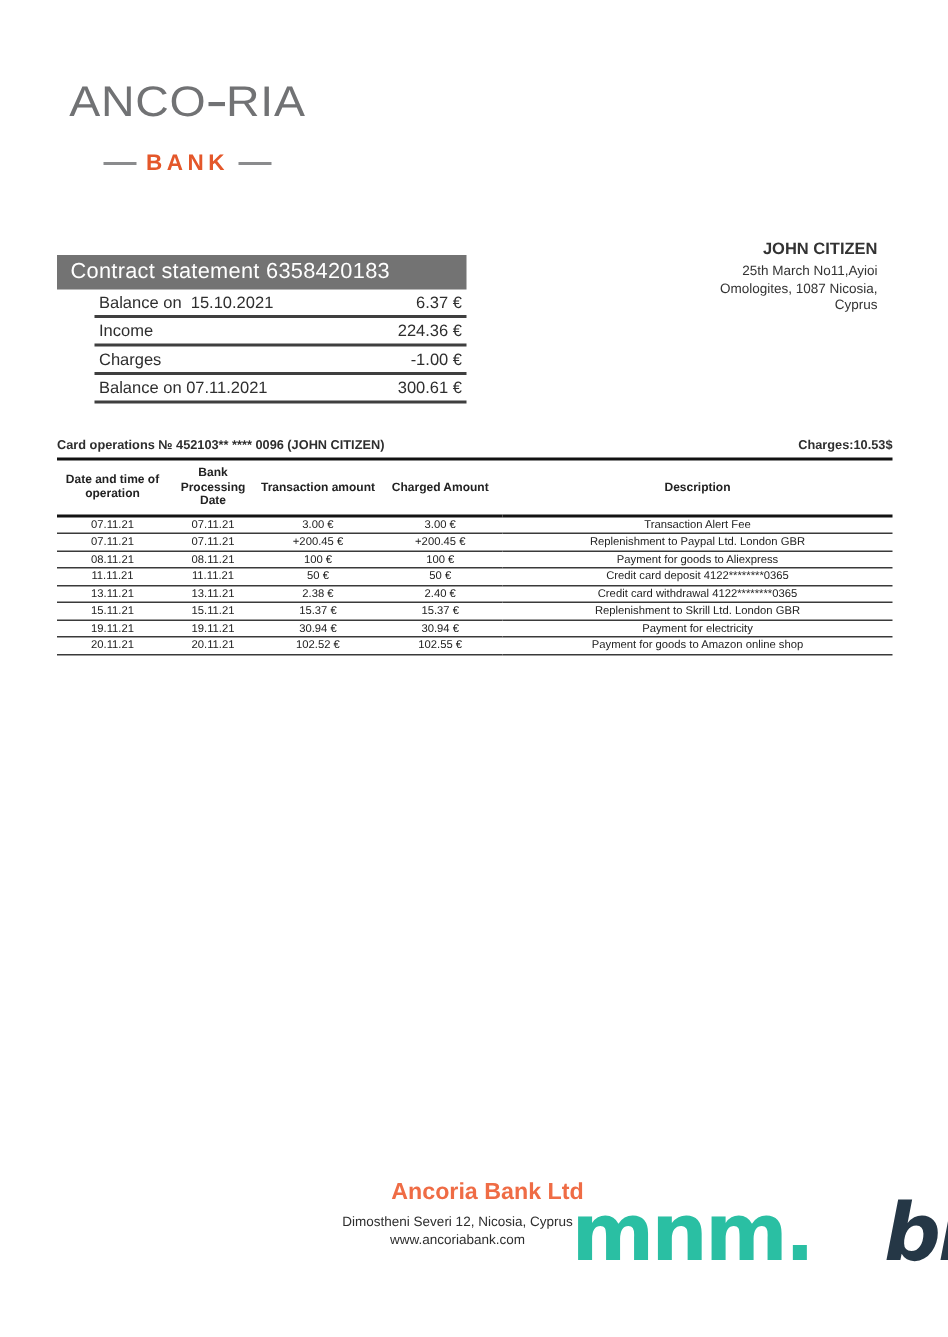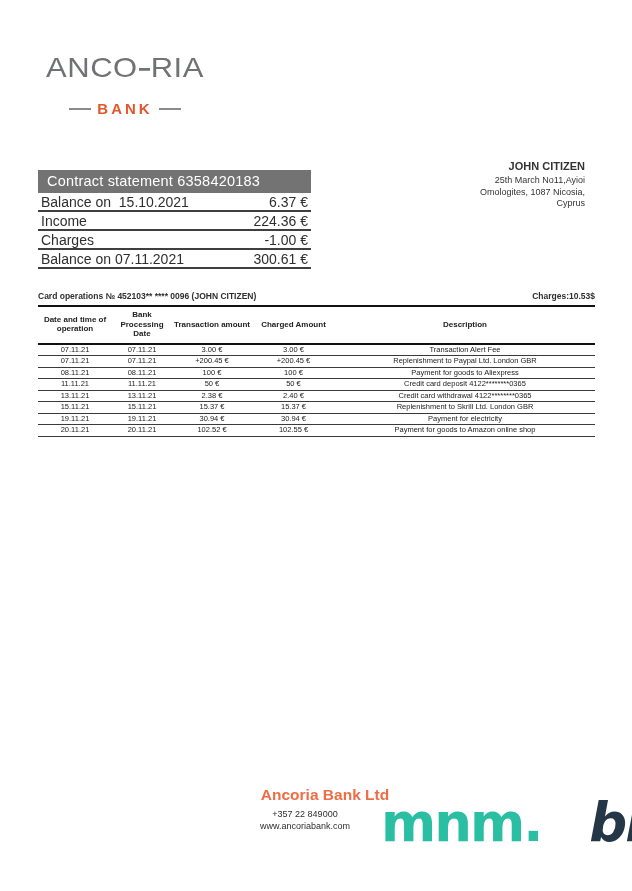--- a/index.html
+++ b/index.html
@@ -33,21 +33,21 @@
   
   .summary { position: absolute; left: 38px; top: 170px; width: 273px; }
   .summary-header {
     background: #737373; color: #ffffff;
     font-size: 14.5px; line-height: 23px; height: 23px;
     padding-left: 9px; letter-spacing: 0.2px;
   }
   .summary-row {
     display: flex; justify-content: space-between; align-items: center;
     height: 19px; border-bottom: 2px solid #3f3f3f;
-    font-size: 14px; color: #2e2e2e; padding: 0 3px;
+    font-size: 11px; color: #2e2e2e; padding: 0 3px; margin-left: 25px;
   }
   .summary-label { white-space: pre; }
   .summary-value { text-align: right; }
 
   
   .cardops { position: absolute; left: 38px; top: 291px; width: 557px; }
   .cardops-line {
     display: flex; justify-content: space-between; align-items: flex-end;
     font-weight: bold; font-size: 8.5px; color: #2e2e2e;
     padding-bottom: 4px; border-bottom: 2.5px solid #121212; text-align: right;
@@ -206,21 +206,21 @@
           <td>102.52 €</td>
           <td>102.55 €</td>
           <td>Payment for goods to Amazon online shop</td>
         </tr>
       </tbody>
     </table>
   </div>
 
   <div class="footer">
     <div class="footer-title">Ancoria Bank Ltd</div>
-    <div class="footer-line">+357 22 849000</div>
+    <div class="footer-line">Dimostheni Severi 12, Nicosia, Cyprus</div>
     <div class="footer-line">www.ancoriabank.com</div>
   </div>
 
   <div class="watermark">
     <span class="wm-prefix">mnm.</span><span class="wm-suffix">bio</span>
   </div>
 
 </div>
 
 </body></html>

